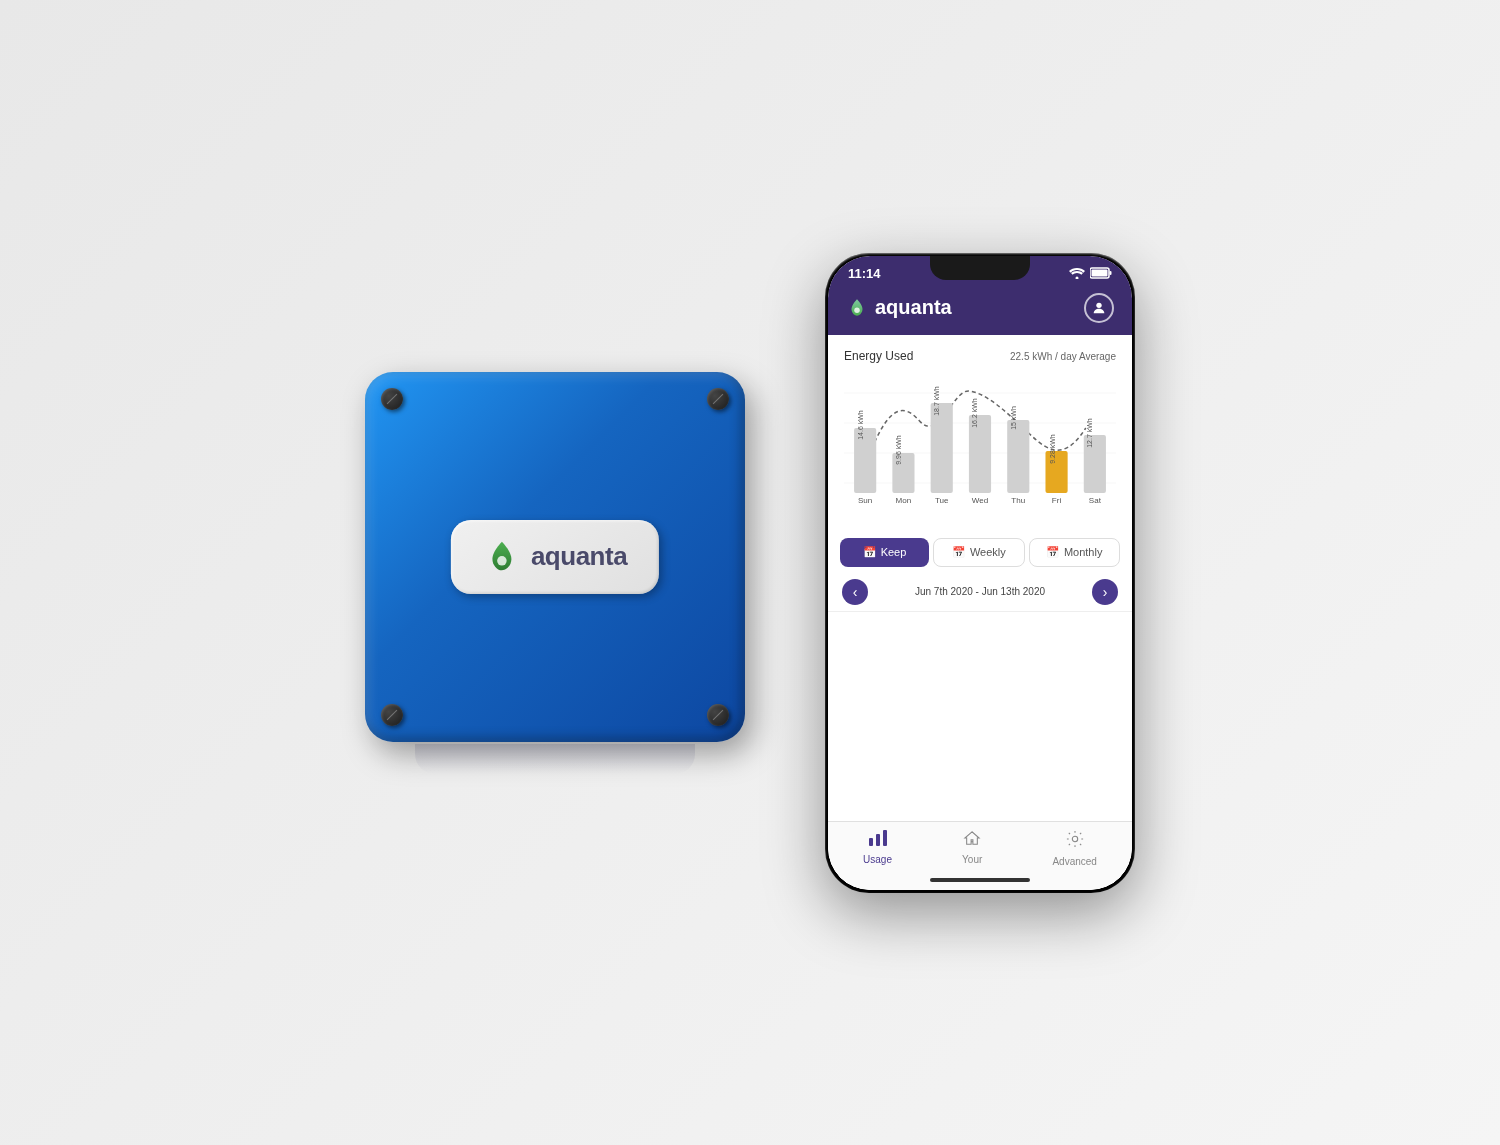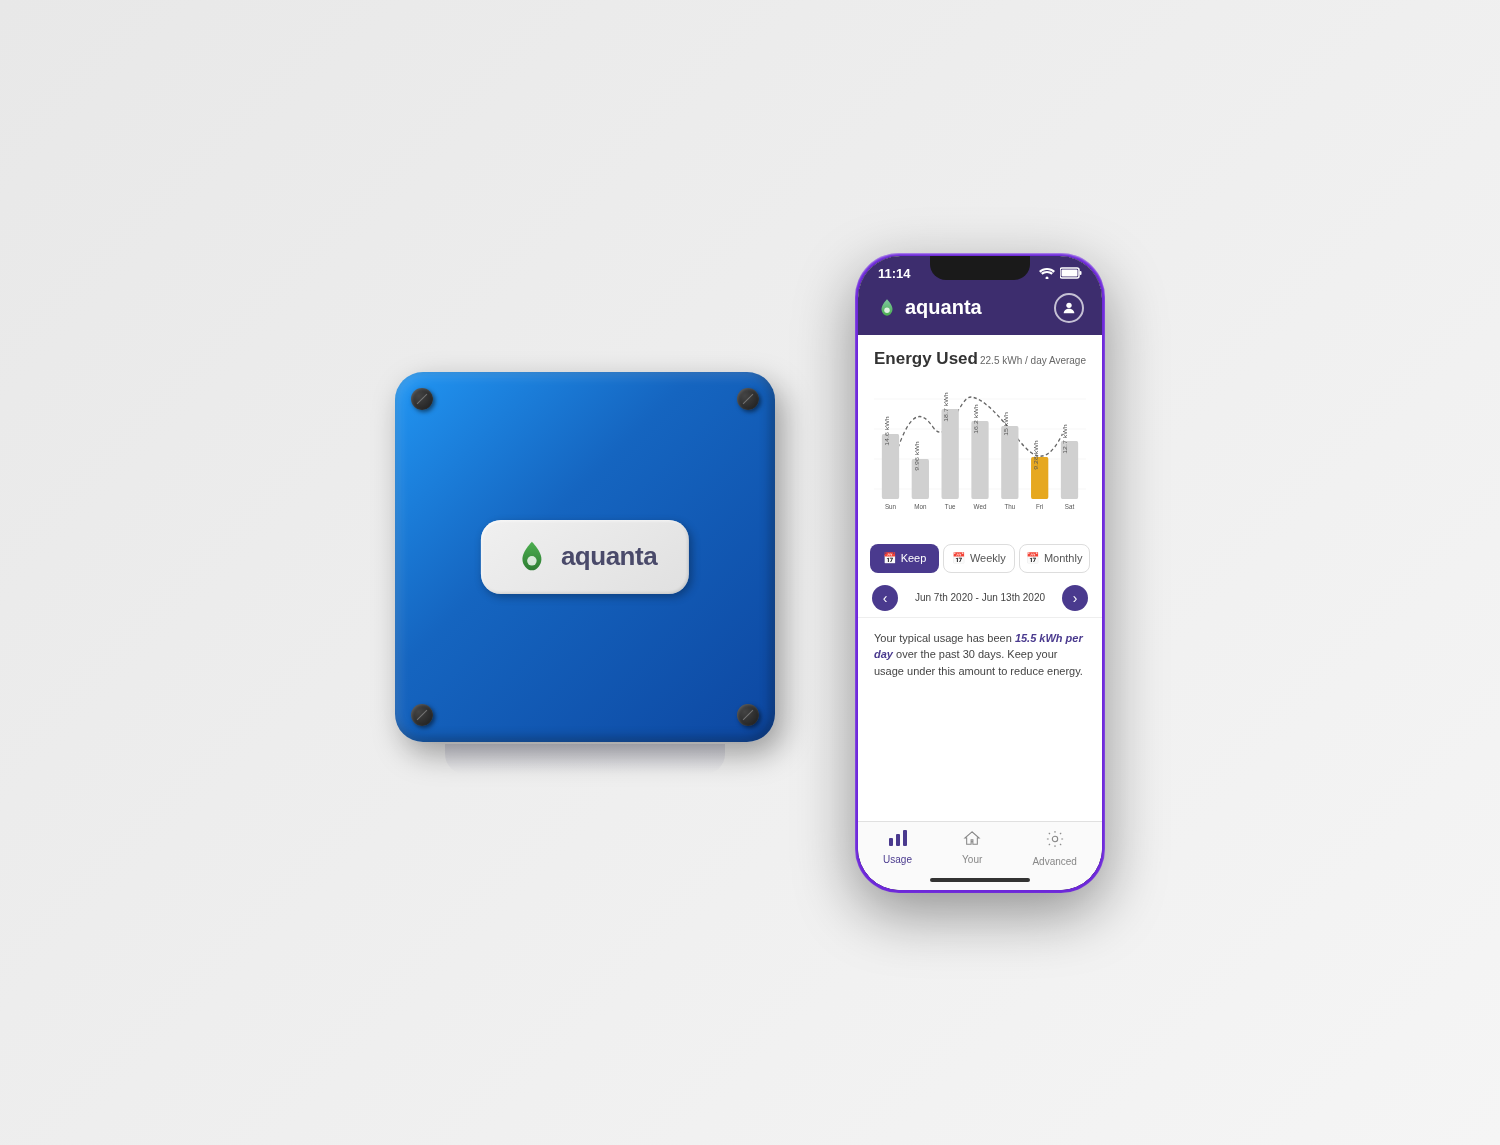--- a/index.html
+++ b/index.html
@@ -102,23 +102,23 @@
     }
 
     
     .phone-wrapper {
       display: flex;
       flex-direction: column;
       align-items: center;
     }
 
     .phone {
-      width: 250px;
+      width: 310px;
       height: 640px;
-      background: #6d28d9;
+      background: #000000;
       border-radius: 44px;
       padding: 3px;
       box-shadow:
         0 20px 60px rgba(0,0,0,0.4),
         inset 0 1px 2px rgba(255,255,255,0.5);
       position: relative;
     }
 
     .phone-inner {
       width: 100%;
@@ -212,22 +212,22 @@
     }
 
     .energy-header {
       display: flex;
       justify-content: space-between;
       align-items: baseline;
       margin-bottom: 10px;
     }
 
     .energy-title {
-      font-size: 17px;
-      font-weight: 700;
+      font-size: 12px;
+      font-weight: 400;
       color: #333;
     }
 
     .energy-avg {
       font-size: 10px;
       color: #666;
     }
 
     
     .chart-container {
@@ -530,23 +530,20 @@
               </div>
             </div>
 
             <div class="date-nav">
               <div class="date-nav-btn">‹</div>
               <span class="date-range-text">Jun 7th 2020 - Jun 13th 2020</span>
               <div class="date-nav-btn">›</div>
             </div>
 
             <div class="info-section">
-              <p class="info-text">
-                <span>Your typical usage has been </span><span class="info-highlight">15.5 kWh per day</span><span> over the past 30 days. Keep your usage under this amount to reduce energy.</span>
-              </p>
             </div>
 
             <div class="bottom-nav">
               <div class="nav-item active">
                 <svg width="20" height="16" viewBox="0 0 20 16" fill="none">
                   <rect x="1" y="8" width="4" height="8" rx="1" fill="#4a3a8e"></rect>
                   <rect x="8" y="4" width="4" height="12" rx="1" fill="#4a3a8e"></rect>
                   <rect x="15" y="0" width="4" height="16" rx="1" fill="#4a3a8e"></rect>
                 </svg>
                 <span class="nav-item-label">Usage</span>

